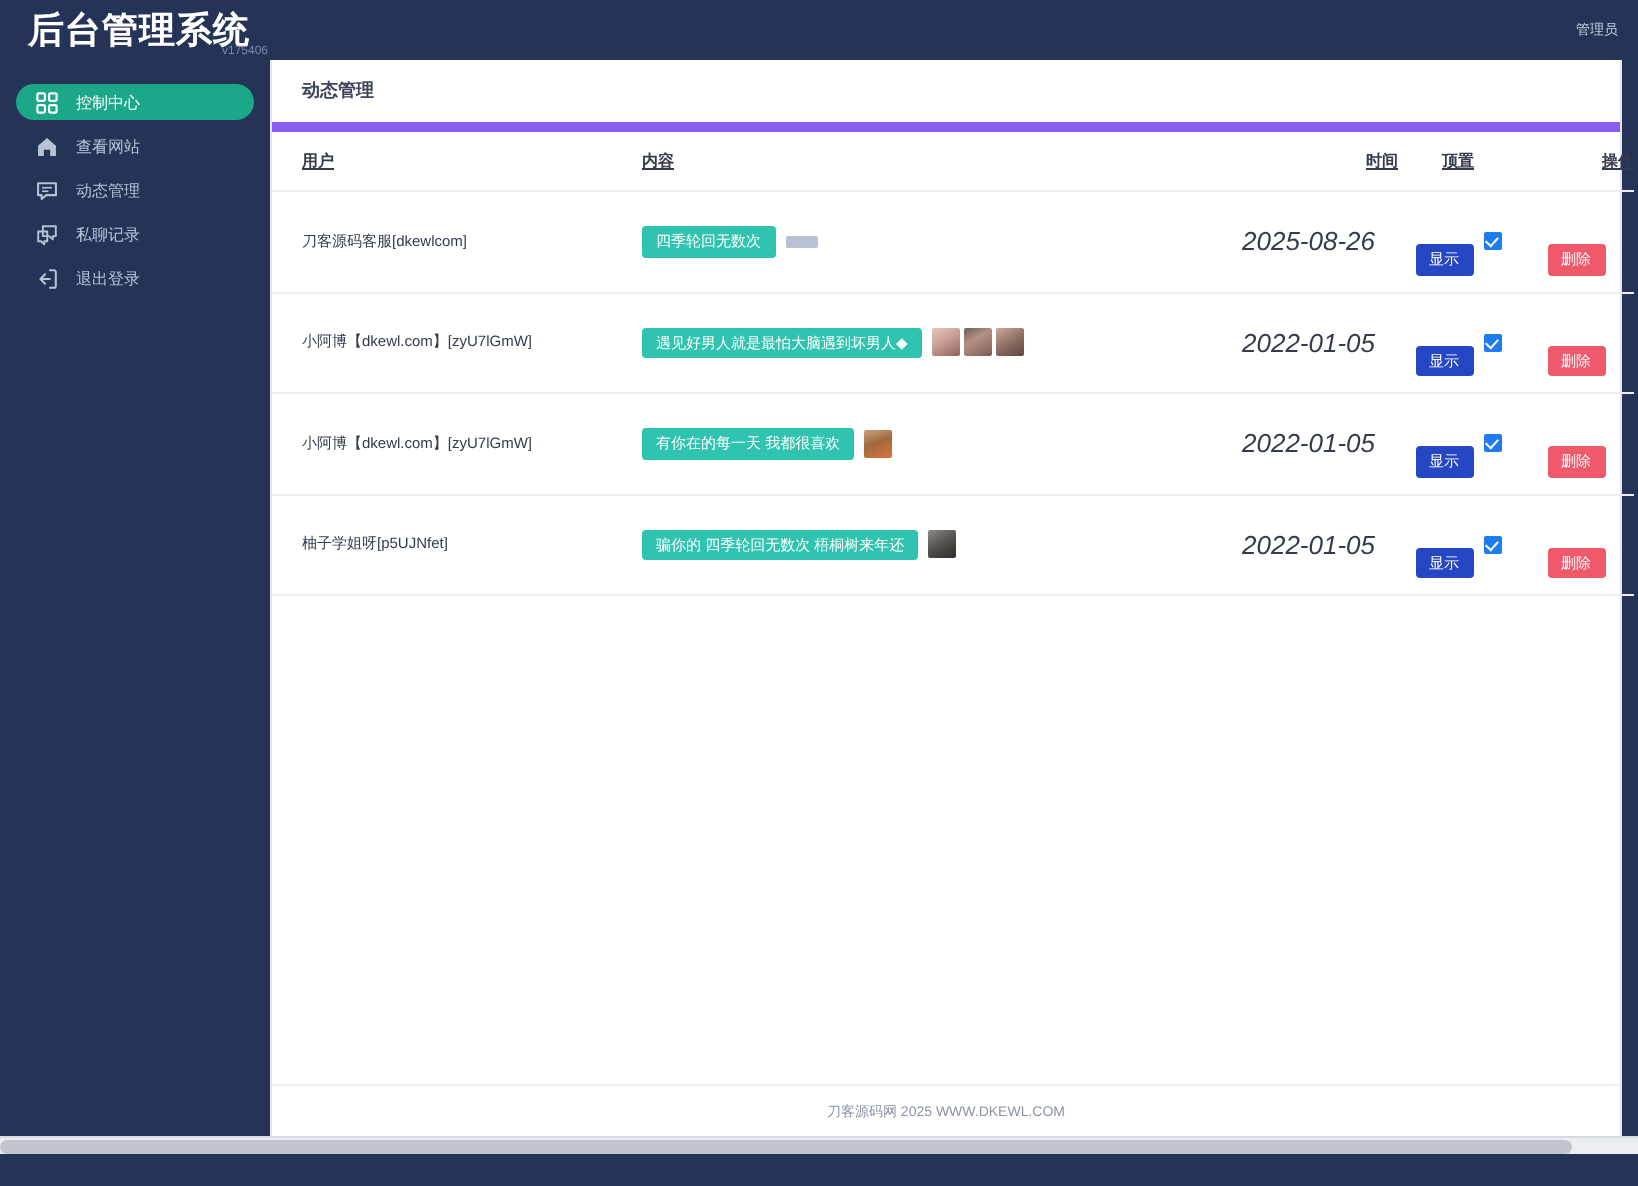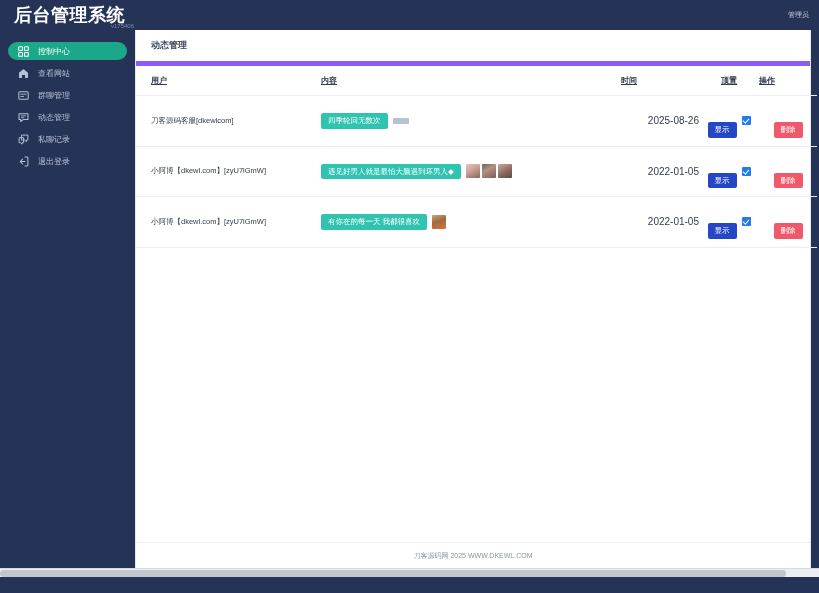--- a/index.html
+++ b/index.html
@@ -115,33 +115,33 @@
     font-size: 8px;
     color: #333b4d;
     font-weight: bold;
     text-align: left;
     padding: 9px 0 9px 0;
     border-bottom: 1px solid #eceef4;
     text-decoration: underline;
   }
   thead th.c-user { padding-left: 15px; width: 185px; }
   thead th.c-content { width: 300px; }
-  thead th.c-time { width: 78px; text-align: left; }
+  thead th.c-time { width: 78px; text-align: right; }
   thead th.c-top { width: 60px; text-align: center; }
-  thead th.c-act { width: 58px; text-align: left; }
+  thead th.c-act { width: 58px; text-align: right; }
   tbody td {
     border-bottom: 1px solid #eceef4;
     padding: 8px 0;
     font-size: 7.5px;
     color: #333b4d;
     vertical-align: middle;
     height: 33px;
   }
   td.c-user { padding-left: 15px; }
-  td.c-time { text-align: right; font-size: 10px; color: #333b4d; }
+  td.c-time { text-align: left; font-size: 13px; color: #333b4d; font-style: italic; }
   td.c-top { text-align: center; }
   td.c-act { text-align: center; }
   .content-cell { display: flex; align-items: center; gap: 5px; }
   .bubble {
     background: #2fc3b0;
     color: #ffffff;
     font-size: 7.5px;
     border-radius: 2px;
     padding: 4px 7px;
     white-space: nowrap;
@@ -254,30 +254,20 @@
       <div class="nav-item">
         <span class="ic">
             <svg viewBox="0 0 16 16">
               <path d="M8 1.5 1.5 7v7.5h4.2V10h4.6v4.5h4.2V7z" fill="currentColor"></path>
             </svg>
           </span>
         <span>查看网站</span>
       </div>
 
 
-      <div class="nav-item">
-        <span class="ic">
-            <svg viewBox="0 0 16 16">
-              <rect x="1.2" y="2.5" width="13.6" height="11" rx="1.6" fill="none" stroke="currentColor" stroke-width="1.5"></rect>
-              <line x1="3.6" y1="6.2" x2="12.4" y2="6.2" stroke="currentColor" stroke-width="1.3"></line>
-              <line x1="3.6" y1="9.4" x2="8.6" y2="9.4" stroke="currentColor" stroke-width="1.3"></line>
-            </svg>
-          </span>
-        <span>群聊管理</span>
-      </div>
 
 
 
       <div class="nav-item">
         <span class="ic">
             <svg viewBox="0 0 16 16">
               <path d="M1.5 2.4h13v8.6h-7l-3.4 2.8V11H1.5z" fill="none" stroke="currentColor" stroke-width="1.5" stroke-linejoin="round"></path>
               <line x1="4.4" y1="5.6" x2="11.6" y2="5.6" stroke="currentColor" stroke-width="1.2"></line>
               <line x1="4.4" y1="8.2" x2="9" y2="8.2" stroke="currentColor" stroke-width="1.2"></line>
             </svg>
@@ -383,20 +373,41 @@
                 <div class="top-cell">
                   <button class="btn btn-show">显示</button>
                   <span class="chk"></span>
                 </div>
               </td>
               <td class="c-act">
                 <button class="btn btn-del">删除</button>
               </td>
             </tr>
 
+            <tr>
+              <td class="c-user">柚子学姐呀[p5UJNfet]</td>
+              <td>
+                <div class="content-cell">
+                  <span class="bubble">骗你的 四季轮回无数次 梧桐树来年还</span>
+                  <span class="thumbs">
+                    <span class="thumb th5"></span>
+                  </span>
+                </div>
+              </td>
+              <td class="c-time">2022-01-05</td>
+              <td class="c-top">
+                <div class="top-cell">
+                  <button class="btn btn-show">显示</button>
+                  <span class="chk"></span>
+                </div>
+              </td>
+              <td class="c-act">
+                <button class="btn btn-del">删除</button>
+              </td>
+            </tr>
 
           </tbody>
         </table>
       </div>
 
       <div class="panel-foot">刀客源码网 2025 WWW.DKEWL.COM</div>
     </div>
 
   </div>
 

